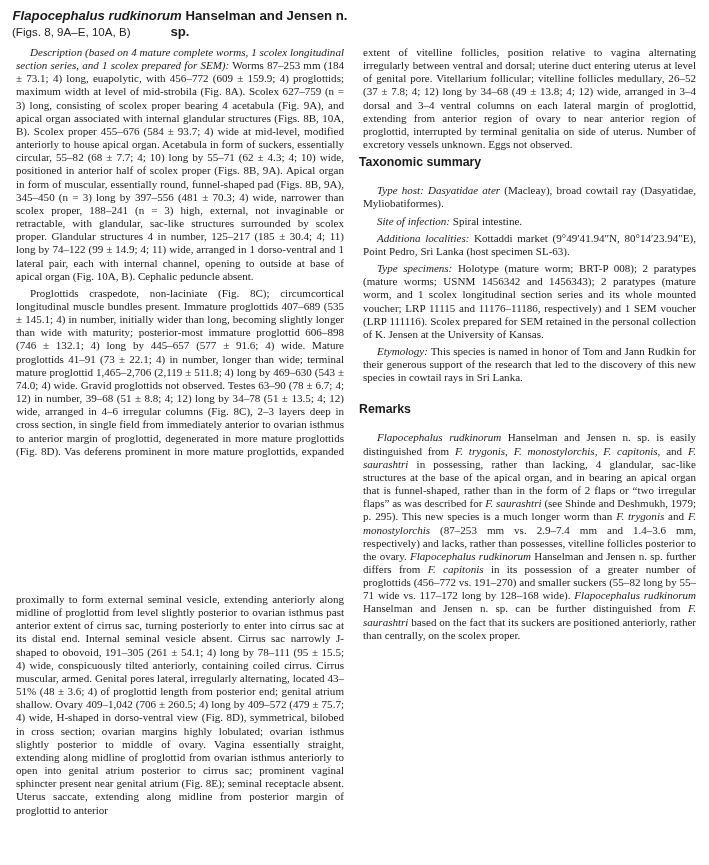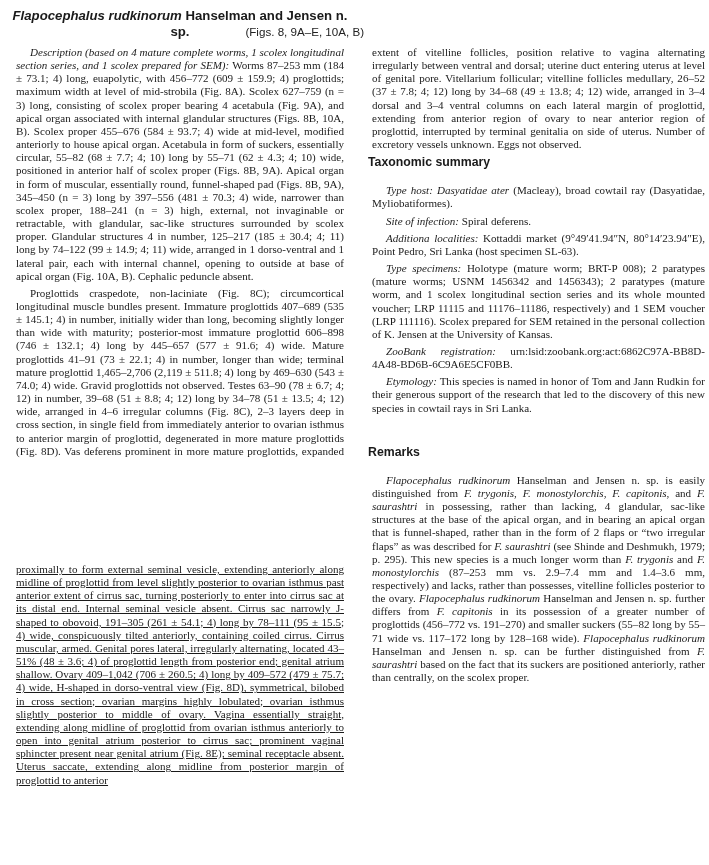--- a/index.html
+++ b/index.html
@@ -5,30 +5,30 @@
   html, body { margin: 0; padding: 0; background: #ffffff; }
   body { width: 709px; height: 865px; overflow: hidden; position: relative; color: #1a1a1a; }
   .serif { font-family: "Liberation Serif", "DejaVu Serif", serif; }
   .sans { font-family: "Liberation Sans", "DejaVu Sans", sans-serif; }
   .title {
     position: absolute; left: 12px; top: 8px; width: 336px;
     text-align: center; font-size: 13.2px; font-weight: bold; line-height: 16px;
   }
   .title i { font-style: italic; }
   .figs {
-    position: absolute; left: 28px; top: 25px; width: 336px;
-    text-align: right; font-size: 11.6px; line-height: 14px; color: #222;
+    position: absolute; left: 12px; top: 25px; width: 336px;
+    text-align: left; font-size: 11.6px; line-height: 14px; color: #222;
   }
   .col {
     position: absolute; font-size: 11.05px; line-height: 13.15px;
     text-align: justify; hyphens: manual;
   }
   .col-left { left: 12px; top: 42px; width: 336px; }
-  .col-left2 { left: 12px; top: 559px; width: 336px; text-decoration: underline; }
-  .col-right { left: 368px; top: 42px; width: 341px; }
+  .col-left2 { left: 12px; top: 589px; width: 336px; }
+  .col-right { left: 359px; top: 42px; width: 341px; }
   .p { margin: 4px; text-indent: 14px; }
   .p.noindent { text-indent: 0; }
   .heading {
     font-size: 12.3px; font-weight: bold; margin: 12px 0 14px 0; line-height: 15px;
     text-indent: 0;
   }
   i, .it { font-style: italic; }
   .tax .p { text-indent: 14px; }
 </style>
 </head>
@@ -48,23 +48,22 @@
   <p class="p noindent">proximally to form external seminal vesicle, extending anteriorly along midline of proglottid from level slightly posterior to ovarian isthmus past anterior extent of cirrus sac, turning posteriorly to enter into cirrus sac at its distal end. Internal seminal vesicle absent. Cirrus sac narrowly J-shaped to obovoid, 191–305 (261 ± 54.1; 4) long by 78–111 (95 ± 15.5; 4) wide, conspicuously tilted anteriorly, containing coiled cirrus. Cirrus muscular, armed. Genital pores lateral, irregularly alternating, located 43–51% (48 ± 3.6; 4) of proglottid length from posterior end; genital atrium shallow. Ovary 409–1,042 (706 ± 260.5; 4) long by 409–572 (479 ± 75.7; 4) wide, H-shaped in dorso-ventral view (Fig. 8D), symmetrical, bilobed in cross section; ovarian margins highly lobulated; ovarian isthmus slightly posterior to middle of ovary. Vagina essentially straight, extending along midline of proglottid from ovarian isthmus anteriorly to open into genital atrium posterior to cirrus sac; prominent vaginal sphincter present near genital atrium (Fig. 8E); seminal receptacle absent. Uterus saccate, extending along midline from posterior margin of proglottid to anterior</p>
 </div>
 
 <div class="col col-right serif">
   <p class="p noindent">extent of vitelline follicles, position relative to vagina alternating irregularly between ventral and dorsal; uterine duct entering uterus at level of genital pore. Vitellarium follicular; vitelline follicles medullary, 26–52 (37 ± 7.8; 4; 12) long by 34–68 (49 ± 13.8; 4; 12) wide, arranged in 3–4 dorsal and 3–4 ventral columns on each lateral margin of proglottid, extending from anterior region of ovary to near anterior region of proglottid, interrupted by terminal genitalia on side of uterus. Number of excretory vessels unknown. Eggs not observed.</p>
 
   <div class="heading sans" style="margin-top:0;">Taxonomic summary</div>
 
   <div class="tax">
     <p class="p"><i>Type host:</i> <i>Dasyatidae ater</i><span> (Macleay), broad cowtail ray (Dasyatidae, Myliobatiformes).</span></p>
-    <p class="p"><i>Site of infection:</i><span> Spiral deferens.</span></p>
+    <p class="p"><i>Site of infection:</i><span> Spiral intestine.</span></p>
     <p class="p"><i>Additiona localities:</i><span> Kottaddi market (9°49′41.94″N, 80°14′23.94″E), Point Pedro, Sri Lanka (host specimen SL-63).</span></p>
     <p class="p"><i>Type specimens:</i><span> Holotype (mature worm; BRT-P 008); 2 paratypes (mature worms; USNM 1456342 and 1456343); 2 paratypes (mature worm, and 1 scolex longitudinal section series and its whole mounted voucher; LRP 11115 and 11176–11186, respectively) and 1 SEM voucher (LRP 111116). Scolex prepared for SEM retained in the personal collection of K. Jensen at the University of Kansas.</span></p>
-    <p class="p"><i>ZooBank registration:</i><span> urn:lsid:zoobank.org:act:6862C97A-BB8D-4A48-BD6B-6C9A6E5CF0BB.</span></p>
     <p class="p"><i>Etymology:</i><span> This species is named in honor of Tom and Jann Rudkin for their generous support of the research that led to the discovery of this new species in cowtail rays in Sri Lanka.</span></p>
   </div>
 
-  <div class="heading sans" style="margin-top:30px;">Remarks</div>
+  <div class="heading sans" style="margin-top:18px;">Remarks</div>
 
   <p class="p" id="remarks-paragraph"><i>Flapocephalus rudkinorum</i><span> Hanselman and Jensen n. sp. is easily distinguished from </span><i>F. trygonis</i><span>, </span><i>F. monostylorchis</i><span>, </span><i>F. capitonis</i><span>, and </span><i>F. saurashtri</i><span> in possessing, rather than lacking, 4 glandular, sac-like structures at the base of the apical organ, and in bearing an apical organ that is funnel-shaped, rather than in the form of 2 flaps or “two irregular flaps” as was described for </span><i>F. saurashtri</i><span> (see Shinde and Deshmukh, 1979; p. 295). This new species is a much longer worm than </span><i>F. trygonis</i><span> and </span><i>F. monostylorchis</i><span> (87–253 mm vs. 2.9–7.4 mm and 1.4–3.6 mm, respectively) and lacks, rather than possesses, vitelline follicles posterior to the ovary. </span><i>Flapocephalus rudkinorum</i><span> Hanselman and Jensen n. sp. further differs from </span><i>F. capitonis</i><span> in its possession of a greater number of proglottids (456–772 vs. 191–270) and smaller suckers (55–82 long by 55–71 wide vs. 117–172 long by 128–168 wide). </span><i>Flapocephalus rudkinorum</i><span> Hanselman and Jensen n. sp. can be further distinguished from </span><i>F. saurashtri</i><span> based on the fact that its suckers are positioned anteriorly, rather than centrally, on the scolex proper.</span></p>
 </div>
 
 </body></html>

